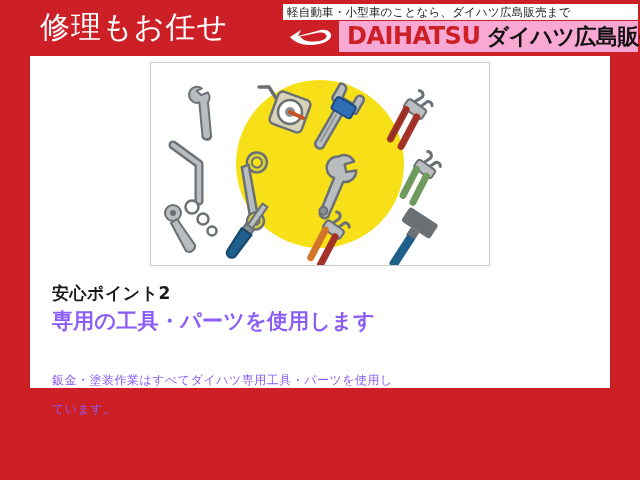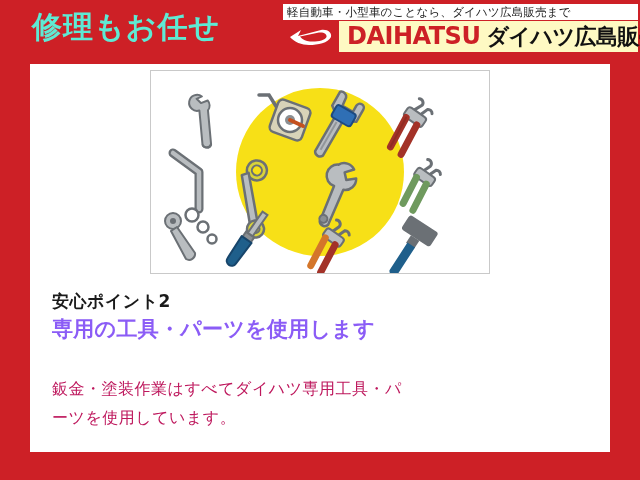--- a/index.html
+++ b/index.html
@@ -23,25 +23,25 @@
 
   
   .header {
     position: absolute;
     left: 0; top: 0;
     width: 640px;
     height: 56px;
   }
   .headline {
     position: absolute;
-    left: 32px;
+    left: 40px;
     top: 8px;
-    color: #5eead4;
+    color: #ffffff;
     font-size: 30px;
-    font-weight: bold;
+    font-weight: normal;
     letter-spacing: 1px;
     line-height: 38px;
     white-space: nowrap;
   }
   .brandblock {
     position: absolute;
     left: 283px;
     top: 4px;
     width: 355px;
   }
@@ -54,21 +54,21 @@
     padding: 0 12px 0 4px;
     letter-spacing: 0.2px;
     white-space: nowrap;
     box-sizing: border-box;
   }
   .logorow {
     display: flex;
     align-items: stretch;
     height: 31px;
     margin-top: 1px;
-    background: #fef9c3;
+    background: #f9a8d4;
   }
   .logomark {
     width: 56px;
     background: #cd2026;
     display: flex;
     align-items: center;
     justify-content: center;
     flex: 0 0 auto;
   }
   .logomark svg { display: block; }
@@ -90,23 +90,22 @@
     letter-spacing: -0.5px;
     white-space: nowrap;
   }
 
   
   .card {
     position: absolute;
     left: 30px;
     top: 56px;
     width: 580px;
-    height: 388px;
-    background: #ffffff;
-    margin-top: 8px;
+    height: 332px;
+    background: #ffffff;
   }
 
   
   .imgframe {
     position: absolute;
     left: 120px;
     top: 6px;
     width: 340px;
     height: 204px;
     border: 1px solid #c9c9c9;
@@ -136,22 +135,22 @@
     font-size: 21px;
     font-weight: bold;
     line-height: 26px;
     letter-spacing: 0.3px;
   }
   .body-copy {
     position: absolute;
     left: 22px;
     top: 310px;
     width: 350px;
-    color: #be185d;
-    font-size: 16px;
+    color: #8b5cf6;
+    font-size: 12px;
     line-height: 29px;
     letter-spacing: 0.5px;
   }
 </style>
 </head>
 <body>
 
 <div class="slide">
 
   <div class="header">

